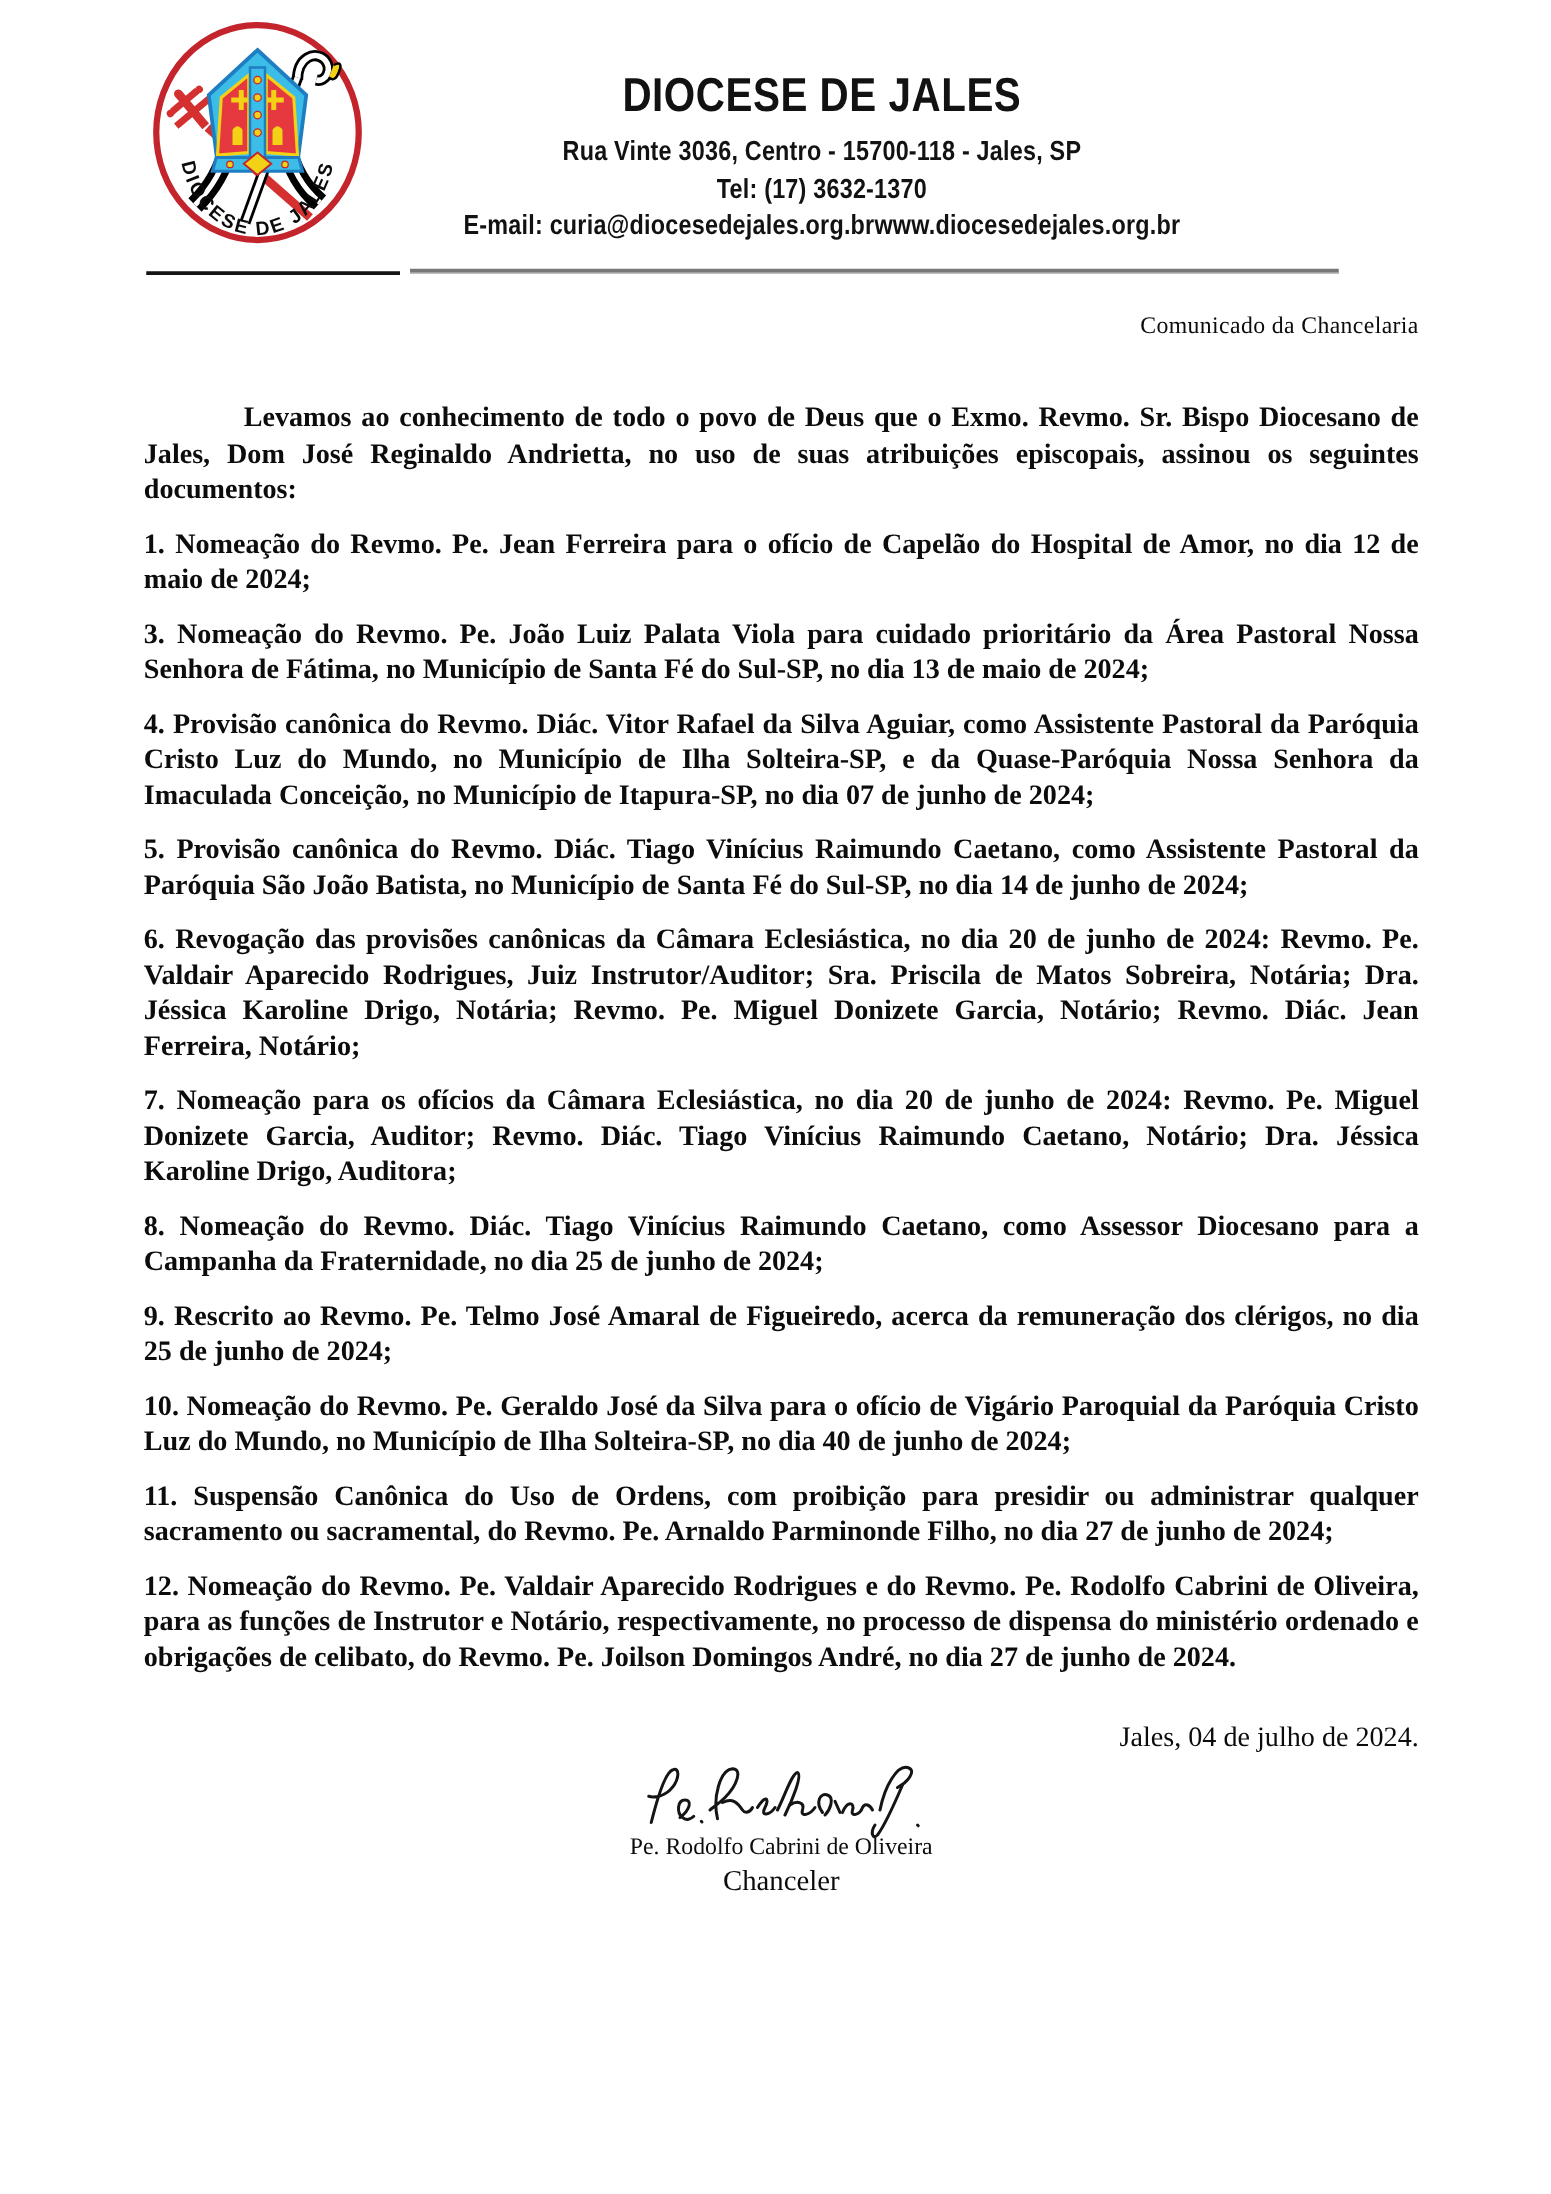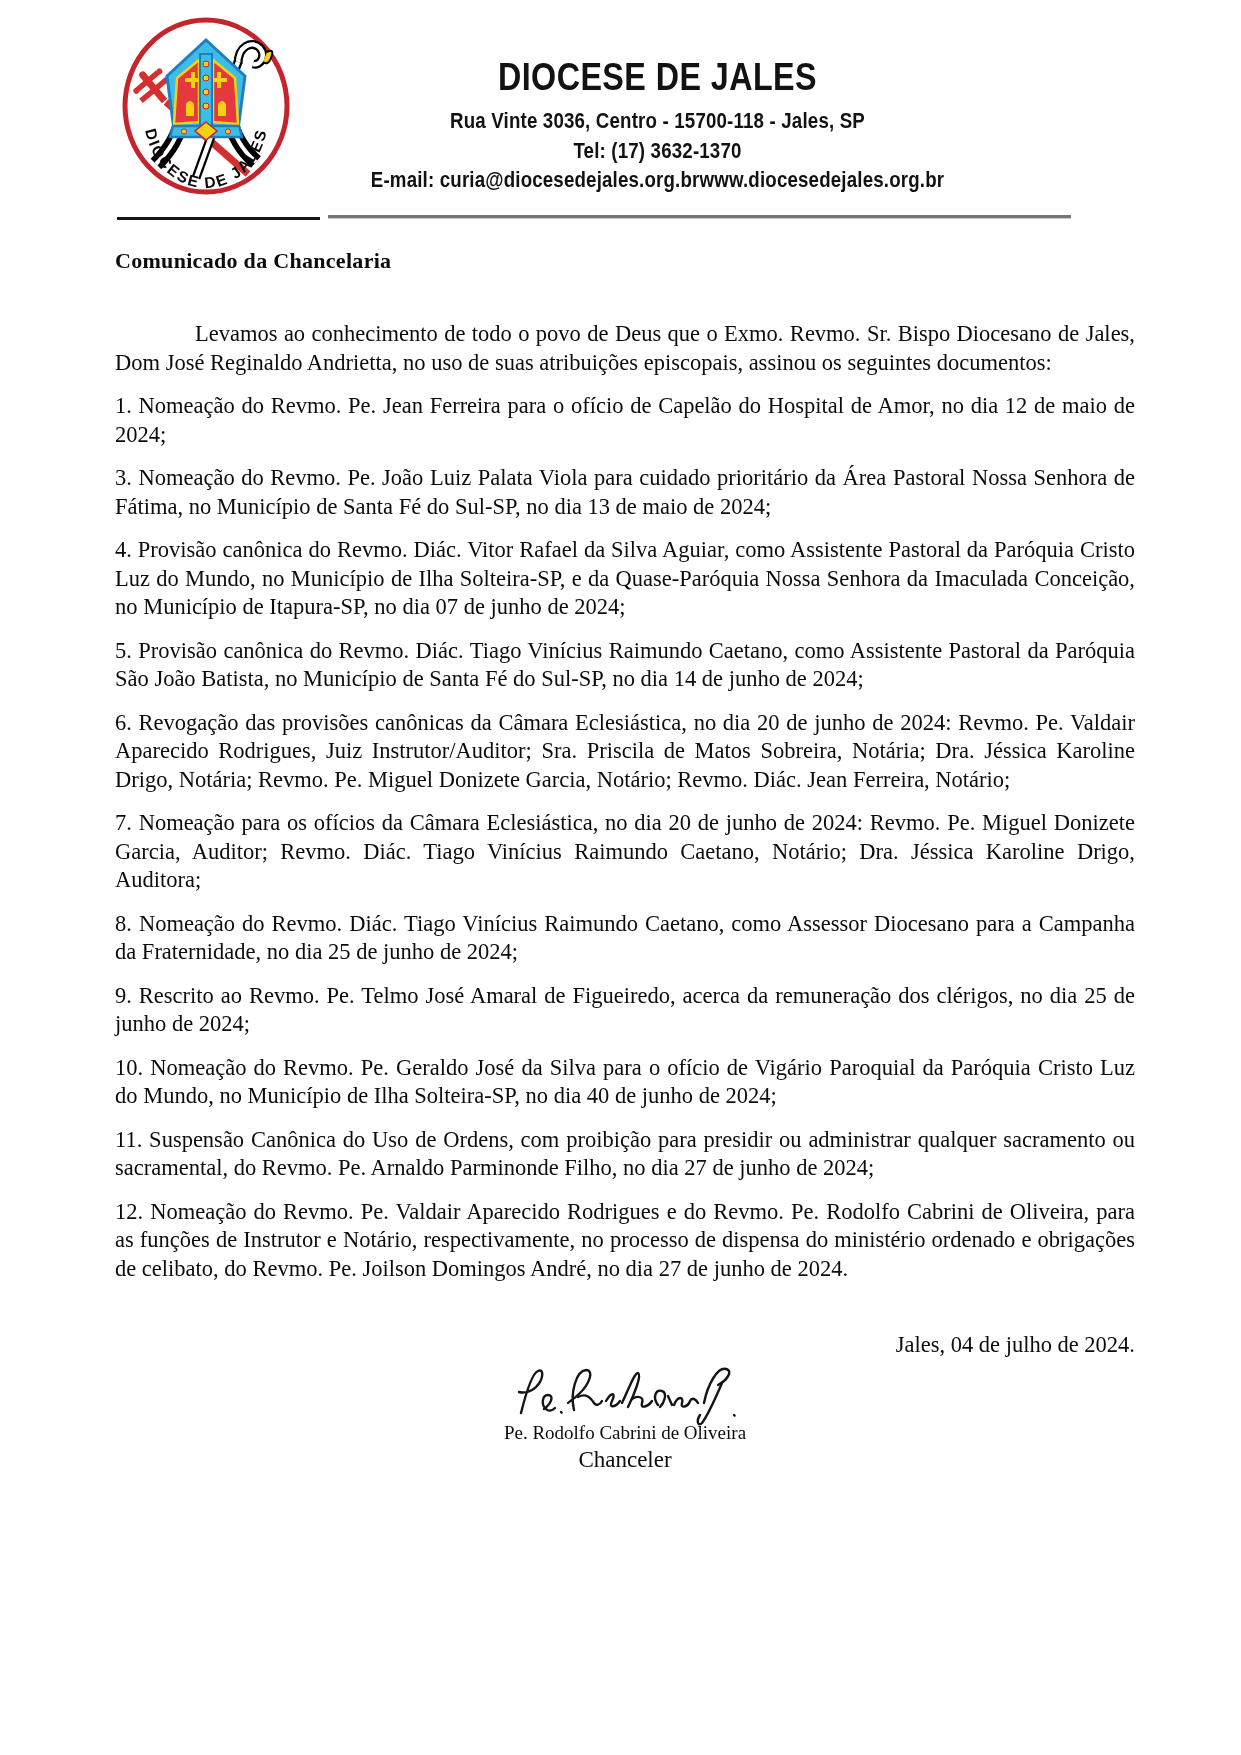--- a/index.html
+++ b/index.html
@@ -23,31 +23,31 @@
     transform-origin:50% 0;
     color:#121212;
   }
   .org-name{font-size:38px;line-height:42px;letter-spacing:.5px;margin-bottom:8px;}
   .header-line{font-size:22px;line-height:29.5px;letter-spacing:.2px;}
   .rule-left{position:absolute;left:117px;top:217px;width:203px;height:3px;background:#141414;}
   .rule-right{position:absolute;left:328px;top:215px;width:743px;height:3px;background:#777;border-bottom:1px solid #c9c9c9;}
   
   .content{position:absolute;left:115px;top:244px;width:1020px;}
   .doc-title{
-    text-align:left;font-weight:bold;font-size:22px;line-height:34px;
+    text-align:right;font-weight:normal;font-size:19px;line-height:34px;
     margin:0 0 42px 0;letter-spacing:.3px;
   }
   p.body{
     font-size:22.5px;line-height:28.5px;
-    text-align:justify;margin:0 0 15px 0;
+    text-align:justify;margin:0 0 15px 0;font-weight:bold;
   }
   p.intro{text-indent:80px;}
   .dateline{
     font-size:22.5px;line-height:28px;text-align:right;
-    margin-top:48px;
+    margin-top:36px;
   }
   .sig-block{text-align:center;margin-top:4px;}
   .sig-svg{display:block;margin:0 auto -8px auto;}
   .sig-name{font-size:19px;line-height:27px;}
   .sig-role{font-size:23px;line-height:27px;}
 </style>
 </head>
 <body>
 
 <div class="page">

